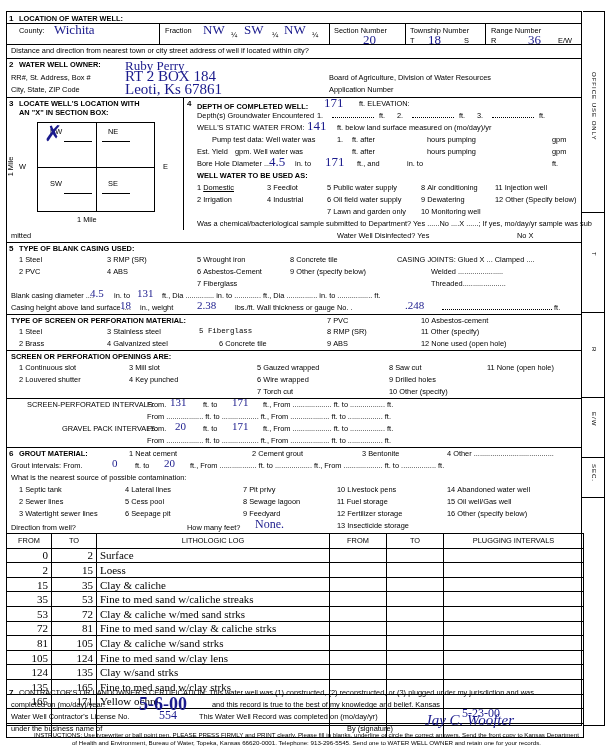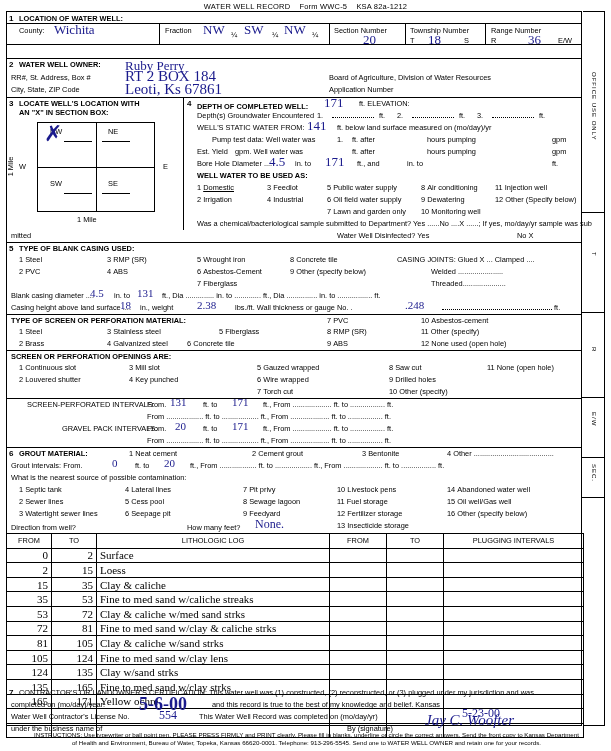--- a/index.html
+++ b/index.html
@@ -24,25 +24,20 @@
   .lnum{font-family:"Liberation Serif",serif;font-size:11px;text-align:right;}
   .ldesc{font-family:"Liberation Serif",serif;font-size:11px;}
   .foot{position:absolute;font-size:6.2px;line-height:7.6px;}
   .sig{font-family:"Liberation Serif",serif;font-style:italic;color:#1a1a8c;font-size:15px;}
 </style>
 </head>
 <body>
 
 <div class="page">
 
-  <div class="hdr">
-    <span>WATER WELL RECORD</span>
-    &nbsp;&nbsp;&nbsp;<span>Form WWC-5</span>
-    &nbsp;&nbsp;&nbsp;<span>KSA 82a-1212</span>
-  </div>
 
   <div class="rail">
     <div class="hline2" style="left:-1px;right:-1px;top:200px;"></div>
     <div class="hline2" style="left:-1px;right:-1px;top:300px;"></div>
     <div class="hline2" style="left:-1px;right:-1px;top:385px;"></div>
     <div class="hline2" style="left:-1px;right:-1px;top:445px;"></div>
     <div class="hline2" style="left:-1px;right:-1px;top:485px;"></div>
     <div class="railtxt" style="top:60px;">OFFICE USE ONLY</div>
     <div class="railtxt" style="top:240px;">T</div>
     <div class="railtxt" style="top:335px;">R</div>
@@ -72,20 +67,21 @@
     <div class="t" style="left:403px;top:14px;">Township Number</div>
     <div class="t" style="left:403px;top:24px;">T</div>
     <div class="hand" style="position:absolute;left:421px;top:20px;">18</div>
     <div class="t" style="left:457px;top:24px;">S</div>
     <div class="vline" style="left:478px;top:11px;height:21px;"></div>
     <div class="t" style="left:484px;top:14px;">Range Number</div>
     <div class="t" style="left:484px;top:24px;">R</div>
     <div class="hand" style="position:absolute;left:521px;top:20px;">36</div>
     <div class="t" style="left:551px;top:24px;">E/W</div>
     <div class="hline" style="left:0;right:0;top:32px;"></div>
+    <div class="t" style="left:4px;top:34px;">Distance and direction from nearest town or city street address of well if located within city?</div>
 
     <div class="hline2" style="left:0;right:0;top:46px;"></div>
     <div class="num" style="top:48px;">2</div>
     <div class="tb" style="left:12px;top:48px;">WATER WELL OWNER:</div>
     <div class="hand" style="position:absolute;left:118px;top:46px;">Ruby Perry</div>
     <div class="t" style="left:4px;top:61px;">RR#, St. Address, Box #</div>
     <div class="hand" style="position:absolute;left:118px;top:56px;font-size:15px;">RT 2 BOX 184</div>
     <div class="t" style="left:4px;top:73px;">City, State, ZIP Code</div>
     <div class="hand" style="position:absolute;left:118px;top:69px;font-size:15px;">Leoti, Ks 67861</div>
     <div class="t" style="left:322px;top:61px;">Board of Agriculture, Division of Water Resources</div>
@@ -203,22 +199,22 @@
     <div class="t" style="left:228px;top:291px;">lbs./ft. Wall thickness or gauge No. .</div>
     <div class="hand2" style="position:absolute;left:398px;top:287px;">.248</div>
     <div class="t" style="left:435px;top:291px;"><span class="dot" style="display:inline-block;width:110px;"></span> <span>ft.</span></div>
 
     <div class="hline" style="left:0;right:0;top:302px;"></div>
     <div class="tb" style="left:4px;top:304px;">TYPE OF SCREEN OR PERFORATION MATERIAL:</div>
     <div class="t" style="left:12px;top:315px;"><span>1</span>&nbsp;<span>Steel</span></div>
     <div class="t" style="left:12px;top:327px;"><span>2</span>&nbsp;<span>Brass</span></div>
     <div class="t" style="left:100px;top:315px;"><span>3</span>&nbsp;<span>Stainless steel</span></div>
     <div class="t" style="left:100px;top:327px;"><span>4</span>&nbsp;<span>Galvanized steel</span></div>
-    <div class="t" style="left:212px;top:315px;"><span>5</span>&nbsp;<span>Fiberglass</span></div>
-    <div class="t" style="left:180px;top:327px;"><span>6</span>&nbsp;<span>Concrete tile</span></div>
+    <div class="t" style="left:192px;top:315px;font-family:Liberation Mono, monospace;"><span>5</span>&nbsp;<span>Fiberglass</span></div>
+    <div class="t" style="left:212px;top:327px;"><span>6</span>&nbsp;<span>Concrete tile</span></div>
     <div class="t" style="left:320px;top:304px;"><span>7</span>&nbsp;<span>PVC</span></div>
     <div class="t" style="left:320px;top:315px;"><span>8</span>&nbsp;<span>RMP (SR)</span></div>
     <div class="t" style="left:320px;top:327px;"><span>9</span>&nbsp;<span>ABS</span></div>
     <div class="t" style="left:414px;top:304px;"><span>10</span>&nbsp;<span>Asbestos-cement</span></div>
     <div class="t" style="left:414px;top:315px;"><span>11</span>&nbsp;<span>Other (specify)</span></div>
     <div class="t" style="left:414px;top:327px;"><span>12</span>&nbsp;<span>None used (open hole)</span></div>
 
     <div class="hline" style="left:0;right:0;top:338px;"></div>
     <div class="tb" style="left:4px;top:340px;">SCREEN OR PERFORATION OPENINGS ARE:</div>
     <div class="t" style="left:12px;top:351px;"><span>1</span>&nbsp;<span>Continuous slot</span></div>

